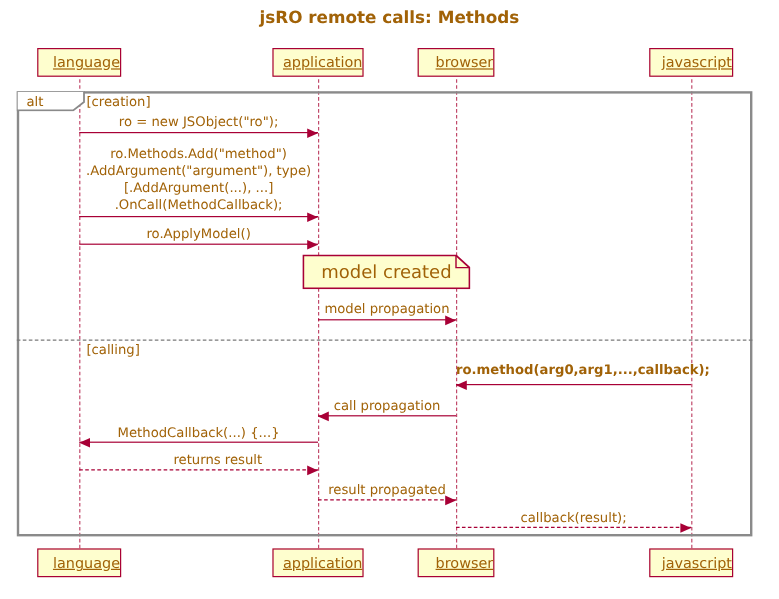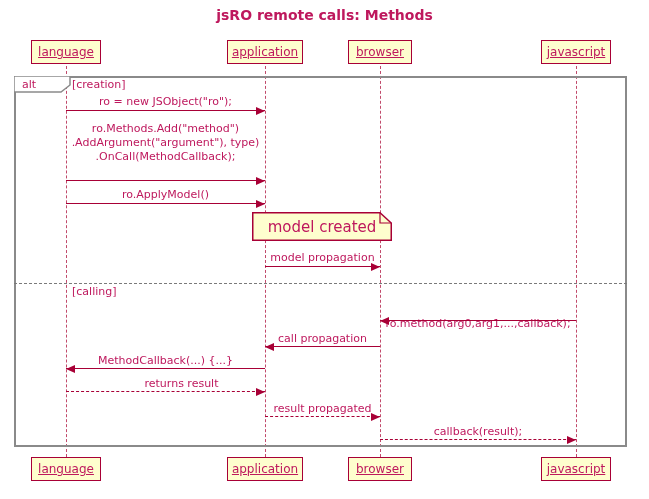--- a/index.html
+++ b/index.html
@@ -1,27 +1,27 @@
 <!DOCTYPE html>
 <html><head>
 <meta charset="utf-8">
 <style>
   html,body{margin:0;padding:0;background:#ffffff;}
   #canvas{
     position:relative;width:649px;height:499px;background:#ffffff;
-    font-family:"DejaVu Sans","Liberation Sans",sans-serif;color:#be185d;
+    font-family:"DejaVu Sans","Liberation Sans",sans-serif;color:#a16207;
     overflow:hidden;
   }
   .title{
     position:absolute;left:0;top:7px;width:649px;text-align:center;
     font-size:14px;font-weight:bold;
   }
   .pbox{
     position:absolute;height:24px;background:#FEFECE;border:1.5px solid #A80036;
-    display:flex;align-items:center;justify-content:center;
+    display:flex;align-items:center;justify-content:flex-end;
     font-size:12px;box-sizing:border-box;
   }
   .pbox span{text-decoration:underline;}
   .lifeline{
     position:absolute;top:66px;height:391px;width:0;
     border-left:1px dashed #C14A6B;
   }
   .frame{
     position:absolute;left:14px;top:76px;width:613px;height:371px;
     border:2px solid #8a8a8a;box-sizing:border-box;background:transparent;
@@ -94,20 +94,21 @@
   <div>
     <div class="msg-label" style="left:66px;top:95px;width:199px;">ro = new JSObject("ro");</div>
     <div class="arrow" style="left:66px;top:110px;width:199px;"></div>
     <div class="head right" style="left:256px;top:107px;"></div>
   </div>
 
   <div>
     <div class="msg-multi" style="left:66px;top:122px;width:199px;">
       <span style="display:block">ro.Methods.Add("method")</span>
       <span style="display:block">.AddArgument("argument"), type)</span>
+      <span style="display:block">[.AddArgument(...), ...]</span>
       <span style="display:block">.OnCall(MethodCallback);</span>
     </div>
     <div class="arrow" style="left:66px;top:180px;width:199px;"></div>
     <div class="head right" style="left:256px;top:177px;"></div>
   </div>
 
   <div>
     <div class="msg-label" style="left:66px;top:188px;width:199px;">ro.ApplyModel()</div>
     <div class="arrow" style="left:66px;top:203px;width:199px;"></div>
     <div class="head right" style="left:256px;top:200px;"></div>
@@ -121,21 +122,21 @@
     <div class="note-text">model created</div>
   </div>
 
   <div>
     <div class="msg-label" style="left:265px;top:251px;width:115px;">model propagation</div>
     <div class="arrow" style="left:265px;top:266px;width:115px;"></div>
     <div class="head right" style="left:371px;top:263px;"></div>
   </div>
 
   <div>
-    <div class="msg-label" style="left:380px;top:317px;width:196px;">ro.method(arg0,arg1,...,callback);</div>
+    <div class="msg-label" style="left:380px;top:302px;width:196px;font-weight:bold;">ro.method(arg0,arg1,...,callback);</div>
     <div class="arrow" style="left:380px;top:320px;width:196px;"></div>
     <div class="head left" style="left:380px;top:317px;"></div>
   </div>
 
   <div>
     <div class="msg-label" style="left:265px;top:332px;width:115px;">call propagation</div>
     <div class="arrow" style="left:265px;top:346px;width:115px;"></div>
     <div class="head left" style="left:265px;top:343px;"></div>
   </div>
 

